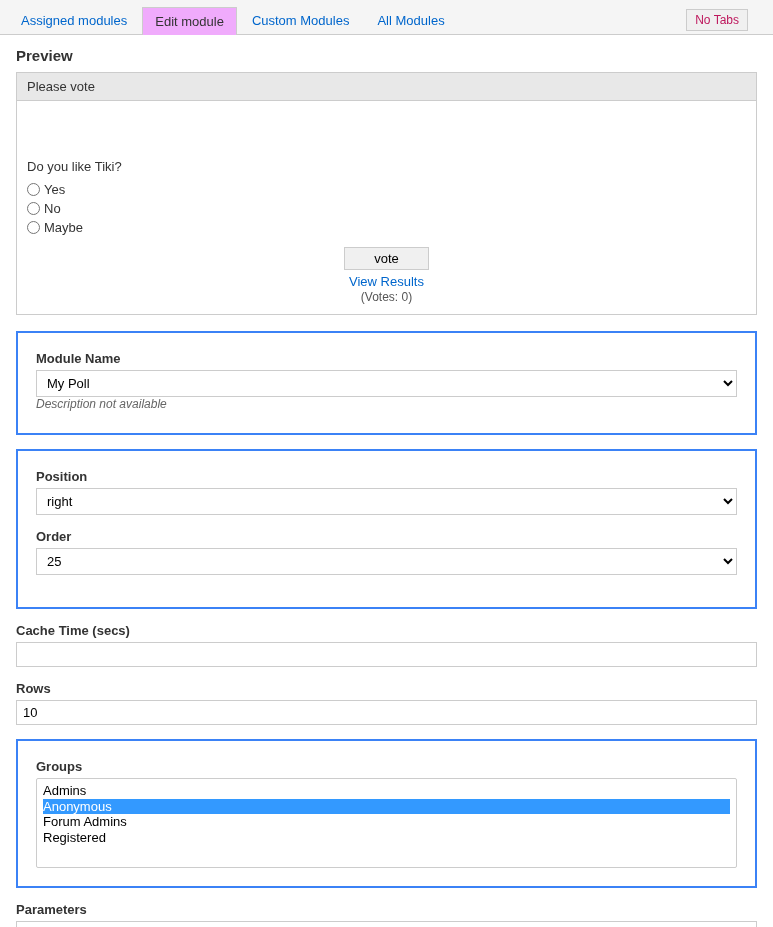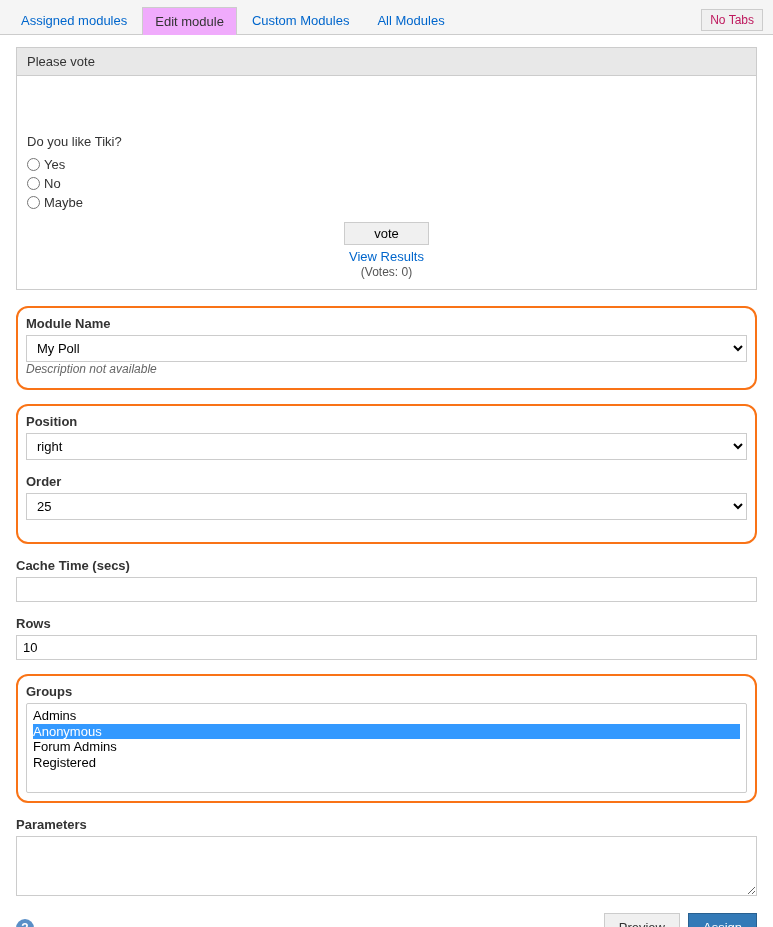--- a/index.html
+++ b/index.html
@@ -3,21 +3,21 @@
   <meta charset="utf-8">
   <style>
     * { box-sizing: border-box; margin: 0; padding: 0; }
     body { font-family: Arial, sans-serif; font-size: 13px; background: #fff; color: #333; width: 773px; }
 
     
     .tabs-bar {
       display: flex;
       align-items: center;
       border-bottom: 1px solid #ccc;
-      padding: 6px 10px 0 8px;
+      padding: 6px 25px 0 8px;
       background: #f5f5f5;
     }
     .tab-item {
       padding: 6px 12px;
       cursor: pointer;
       border: 1px solid transparent;
       border-bottom: none;
       margin-right: 2px;
       background: transparent;
       color: #0066cc;
@@ -133,23 +133,23 @@
       font-size: 13px;
       border: 1px solid #ccc;
       background: #fff;
     }
     select.form-control {
       appearance: auto;
     }
 
     
     .outlined-group {
-      border: 2px solid #f97316;
-      border-radius: 12px;
-      padding: 8px;
+      border: 2px solid #3b82f6;
+      border-radius: 0;
+      padding: 18px;
       margin-bottom: 14px;
     }
 
     
     textarea.params-textarea {
       width: 100%;
       height: 60px;
       border: 1px solid #ccc;
       font-size: 13px;
       padding: 4px;
@@ -207,20 +207,21 @@
   <a class="tab-item">Assigned modules</a>
   <a class="tab-item active">Edit module</a>
   <a class="tab-item">Custom Modules</a>
   <a class="tab-item">All Modules</a>
   <button class="no-tabs-btn">No Tabs</button>
 </div>
 
 <div class="page-content">
 
 
+  <h3>Preview</h3>
   <div class="preview-box">
     <div class="preview-header">Please vote</div>
     <div class="preview-body">
       <div class="preview-question">Do you like Tiki?</div>
       <div class="radio-option">
         <input type="radio" name="poll" style="">
         <span>Yes</span>
       </div>
       <div class="radio-option">
         <input type="radio" name="poll" style="">

